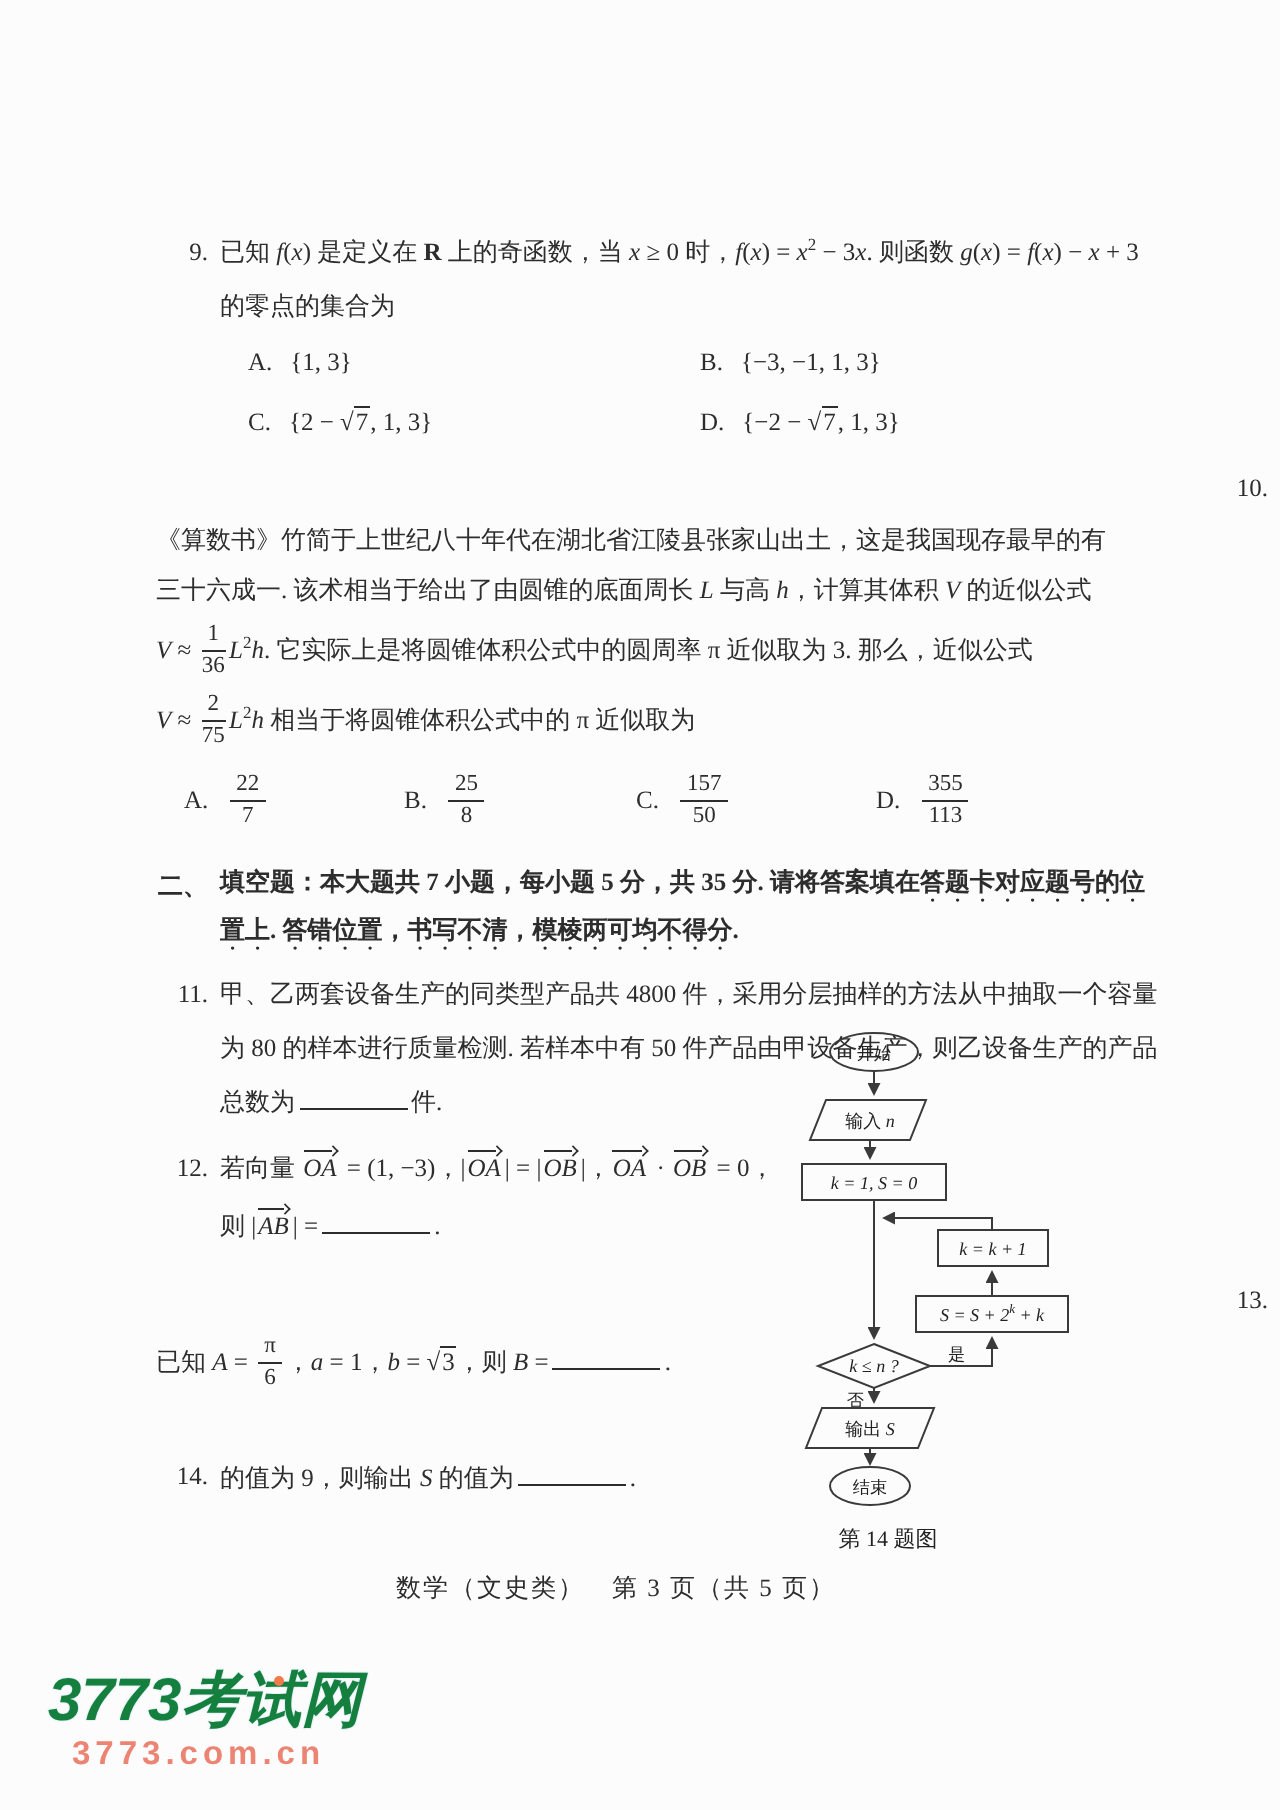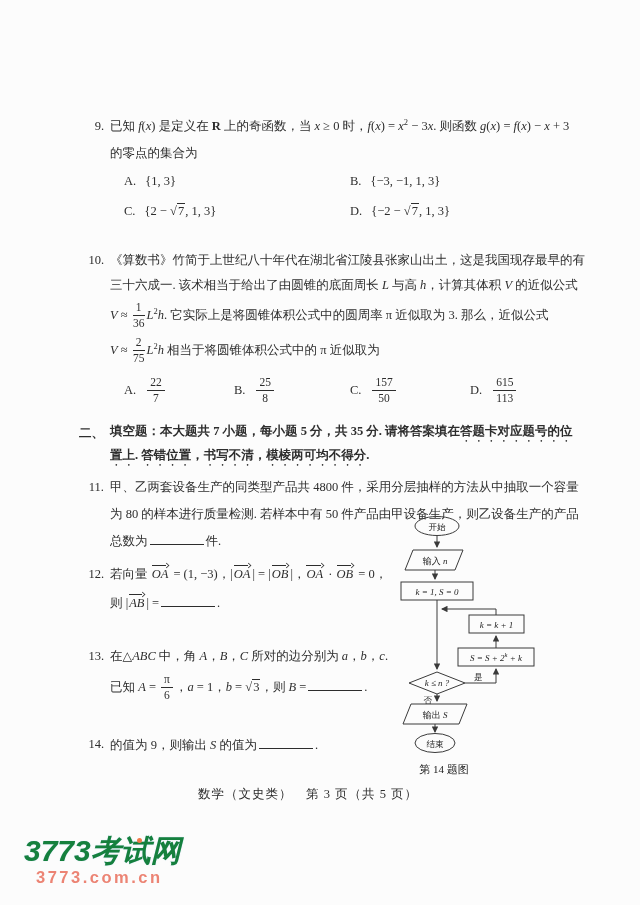--- a/index.html
+++ b/index.html
@@ -30,21 +30,21 @@
   .sqrt .rad{border-top:1px solid #2d2d2d;padding:0 1px;}
   .vec{font-style:italic;position:relative;margin:0 2px 0 1px;}
   .vec::before{content:"";position:absolute;left:0;right:2px;top:-2px;border-top:1px solid #2d2d2d;}
   .vec::after{content:"";position:absolute;right:-1px;top:-4.5px;width:4px;height:4px;
               border-top:1px solid #2d2d2d;border-right:1px solid #2d2d2d;transform:rotate(45deg) scale(.8);}
   .blank{display:inline-block;width:54px;height:3px;border-bottom:1px solid #2d2d2d;margin:0 2px;vertical-align:baseline;}
   .emph{-webkit-text-emphasis:dot #2d2d2d;-webkit-text-emphasis-position:under right;
         text-emphasis:dot #2d2d2d;text-emphasis-position:under right;}
   .sec .qnum,.sec .line{font-weight:bold;}
   .sec .line{line-height:23px;}
-  .mt6{margin-top:6px;} .mt8{margin-top:24px;} .mt12{margin-top:12px;} .mt14{margin-top:26px;}
+  .mt6{margin-top:6px;} .mt8{margin-top:8px;flex-direction:column;} .mt12{margin-top:12px;} .mt14{margin-top:26px;}
   
   .fc{position:absolute;left:391px;top:505px;width:178px;height:280px;}
   .fc svg{display:block;}
   .fc text{font-size:9px;fill:#222;font-family:"Liberation Serif","DejaVu Serif",serif;}
   .fc text.cjk{font-size:8.6px;}
   .fc text.math{font-style:italic;}
   .fc .shape{fill:none;stroke:#3a3a3a;stroke-width:1;}
   .fc .wire{fill:none;stroke:#3a3a3a;stroke-width:1;}
   .fc .cap{font-size:11px;}
   
@@ -94,21 +94,21 @@
               </span></span></span>
         <span class="opt"><span class="optlabel">B.</span><span><span class="frac">
                 <span class="num">25</span>
                 <span class="den">8</span>
               </span></span></span>
         <span class="opt"><span class="optlabel">C.</span><span><span class="frac">
                 <span class="num">157</span>
                 <span class="den">50</span>
               </span></span></span>
         <span class="opt"><span class="optlabel">D.</span><span><span class="frac">
-                <span class="num">615</span>
+                <span class="num">355</span>
                 <span class="den">113</span>
               </span></span></span>
       </div>
     </div>
   </div>
 
   <div class="q sec mt12">
     <span class="qnum">二、</span>
     <div class="qbody">
       <div class="line">填空题：本大题共 7 小题，每小题 5 分，共 35 分. 请将答案填在<span class="emph">答题卡对应题号的位</span></div>
@@ -129,21 +129,20 @@
     <span class="qnum">12.</span>
     <div class="qbody">
       <div class="line">若向量 <span class="vec">OA</span> = (1, −3)，|<span class="vec">OA</span>| = |<span class="vec">OB</span>|，<span class="vec">OA</span> · <span class="vec">OB</span> = 0，</div>
       <div class="line" style="line-height:31px">则 |<span class="vec">AB</span>| =<span class="blank"></span>.</div>
     </div>
   </div>
 
   <div class="q mt8">
     <span class="qnum">13.</span>
     <div class="qbody">
-      <div class="line">在△<i>ABC</i> 中，角 <i>A</i>，<i>B</i>，<i>C</i> 所对的边分别为 <i>a</i>，<i>b</i>，<i>c</i>.</div>
       <div class="line lhF">已知 <i>A</i> = <span class="frac">
             <span class="num">π</span>
             <span class="den">6</span>
           </span>，<i>a</i> = 1，<i>b</i> = <span class="sqrt">√<span class="rad">3</span></span>，则 <i>B</i> =<span class="blank"></span>.</div>
     </div>
   </div>
 
   <div class="q mt14">
     <span class="qnum">14.</span>
     <div class="qbody">

